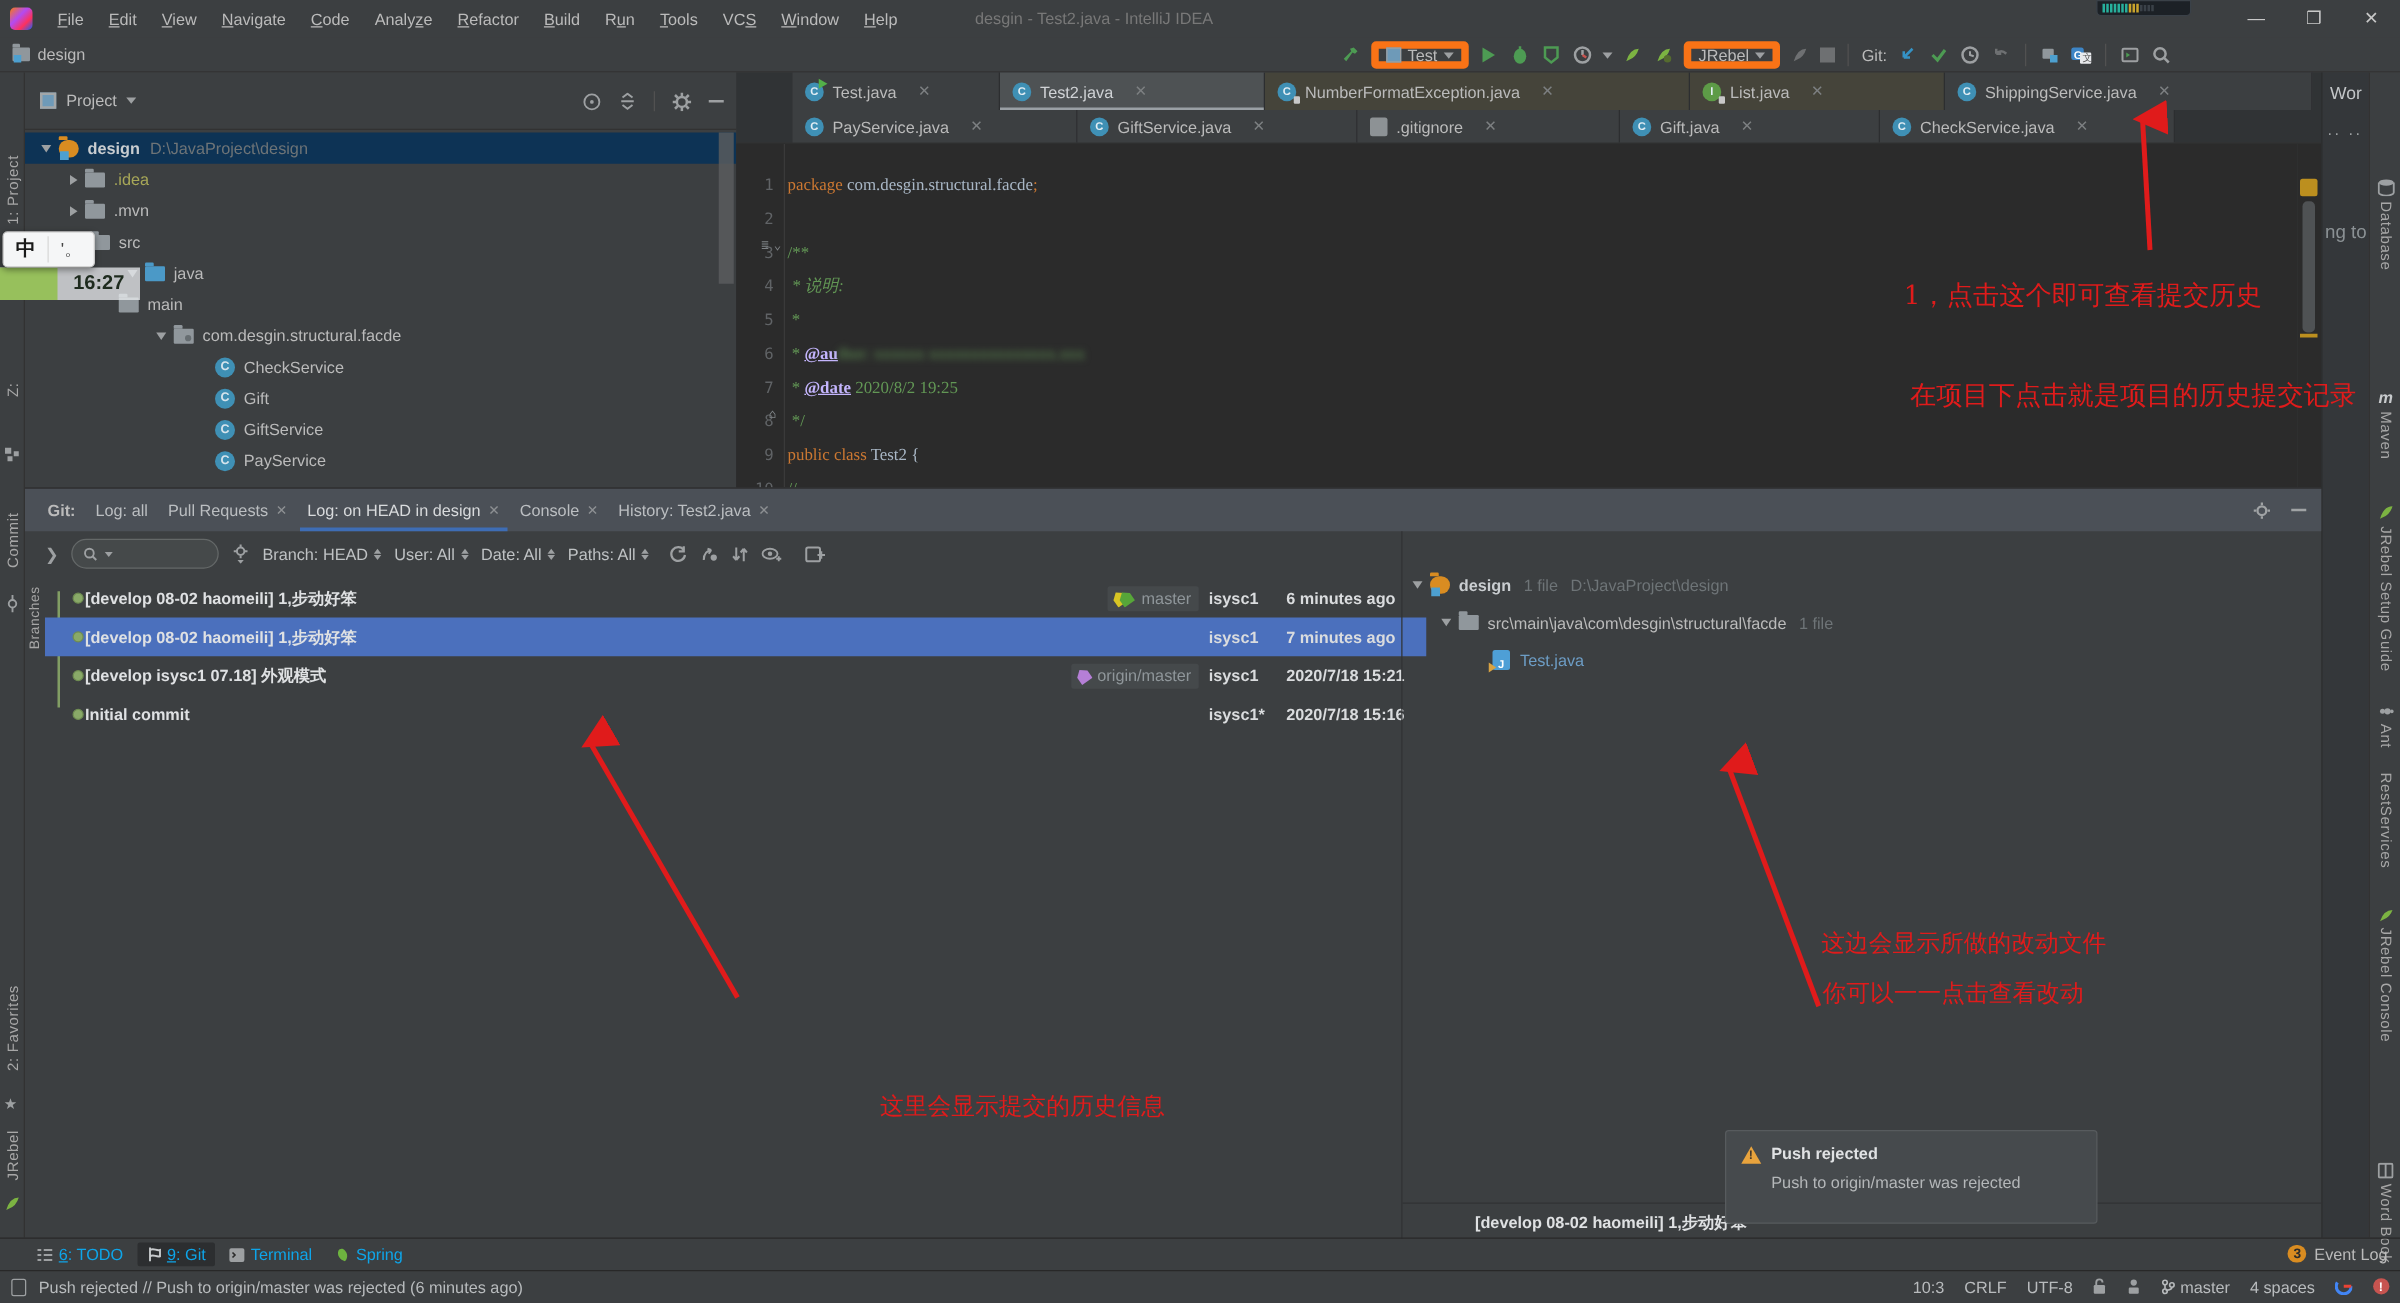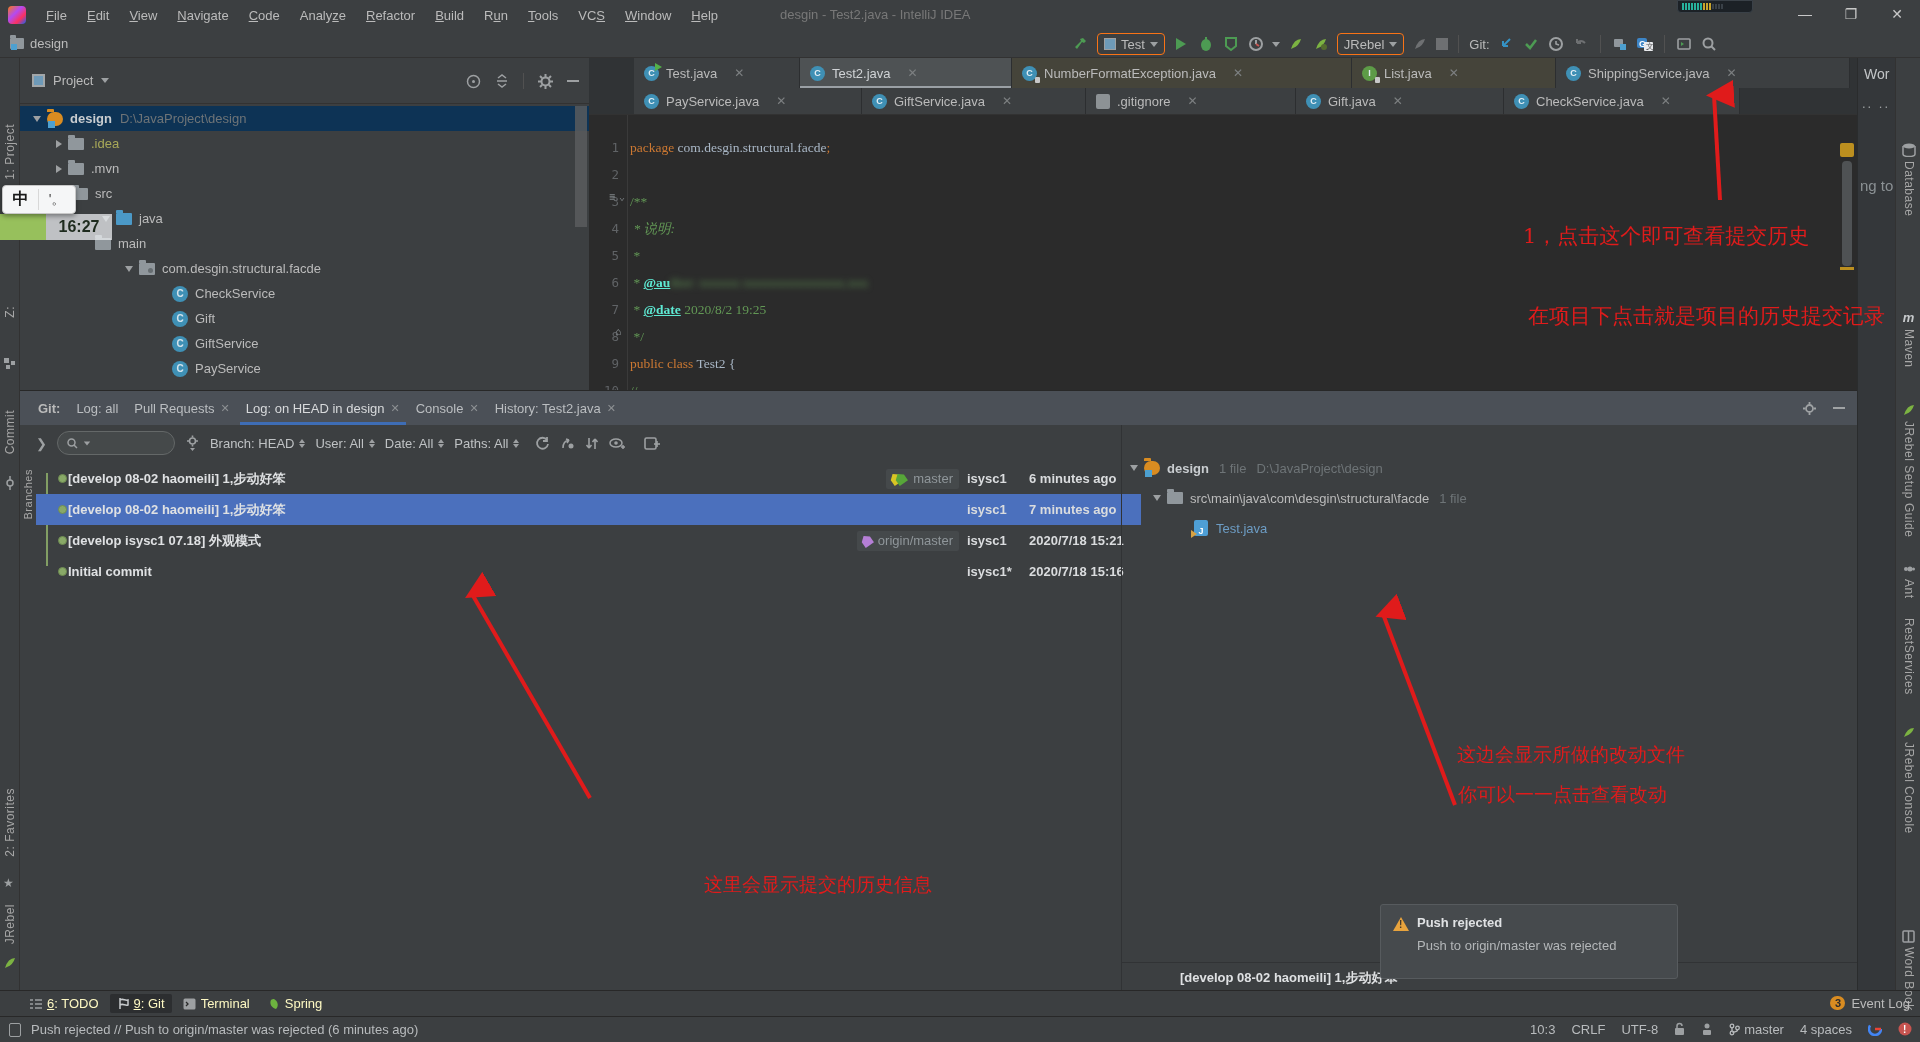--- a/index.html
+++ b/index.html
@@ -22,21 +22,21 @@
   #winbtns { right:0; top:0; height:30px; display:flex; }
   #winbtns div { width:46px; text-align:center; line-height:28px; color:#c8c8c8; font-size:14px; }
 
   #toolbar { left:0; top:30px; width:1920px; height:28px; border-bottom:1px solid #323232; display:flex; align-items:center; }
   .crumbfolder { width:14px; height:11px; background:#90979c; border-radius:1px; position:relative; margin:0 6px 0 10px;}
   .crumbfolder:before { content:""; position:absolute; left:0; top:-3px; width:6px; height:3px; background:#90979c; border-radius:1px 1px 0 0;}
   .crumbfolder:after { content:""; position:absolute; left:1px; bottom:-1px; width:6px; height:6px; background:#4da0d0;}
   #tb-right { position:absolute; left:1072px; top:30px; height:28px; display:flex; align-items:center; gap:7px; }
   .tbicon { width:18px; height:18px; display:flex; align-items:center; justify-content:center; }
   .tbsep { width:1px; height:18px; background:#515151; margin:0 3px; }
-  .combo { height:22px; border:1px solid #f97316; border-radius:4px; display:flex; align-items:center; padding:0 6px; gap:5px; color:#bbb; }
+  .combo { height:22px; border:6px solid #f97316; border-radius:4px; display:flex; align-items:center; padding:0 6px; gap:5px; color:#bbb; }
   .cdown { width:0; height:0; border-left:4px solid transparent; border-right:4px solid transparent; border-top:5px solid #9da0a2; }
   .runarrow { width:0; height:0; border-top:6px solid transparent; border-bottom:6px solid transparent; border-left:10px solid #4d9b53; }
   .grayblock { width:12px; height:12px; background:#6e7072; }
 
   
   #leftstripe { left:0; top:58px; width:20px; height:932px; background:#3c3f41; border-right:1px solid #323232; }
   .vtextL { writing-mode:vertical-rl; transform:rotate(180deg); color:#a7a7a7; font-size:12px; letter-spacing:0.5px;}
   .vtextR { writing-mode:vertical-rl; color:#a7a7a7; font-size:12px; letter-spacing:0.5px;}
 
   
@@ -76,21 +76,21 @@
 
   
   #code { left:589px; top:115px; width:1249px; height:275px; background:#2b2b2b; overflow:hidden;
     font-family:"DejaVu Sans Mono", monospace; font-size:13.5px; }
   #gutter { position:absolute; left:0; top:0; width:39px; height:100%; background:#2b2b2b; border-right:1px solid #3a3a3a; }
   .codeline { position:absolute; left:41px; white-space:pre; height:27px; line-height:27px; color:#a9b7c6;font-family:Liberation Serif, serif;}
   .lnum { position:absolute; width:30px; text-align:right; color:#606366; height:27px; line-height:27px; font-size:12.5px;}
   .kw { color:#cc7832; }
   .doc { color:#629755; }
   .doci { color:#629755; font-style:italic; }
-  .doctag { color:#5eead4; font-weight:bold; text-decoration:underline;text-align:right; }
+  .doctag { color:#c4b5fd; font-weight:bold; text-decoration:underline;text-align:right; }
   .blur { filter:blur(3px); color:#629755; }
   .gicon { position:absolute; color:#7f8487; font-size:10px; }
 
   #scrollcol { left:1838px; top:115px; width:19px; height:275px; background:#2b2b2b; }
   #scrollwarn { position:absolute; left:2px; top:28px; width:14px; height:14px; background:#bc8f1f; border-radius:2px;}
   #scrollthumb { position:absolute; left:4px; top:46px; width:10px; height:105px; background:#4f5254; border-radius:4px;}
   #scrolltick { position:absolute; left:2px; top:152px; width:14px; height:3px; background:#bc8f1f; }
 
   
   #worpanel { left:1857px; top:58px; width:38px; height:932px; background:#34373a; border-left:1px solid #2a2c2d; overflow:hidden; }
@@ -143,21 +143,21 @@
 
   
   #notif { position:absolute; left:1360px; top:513px; width:298px; height:75px; background:#464a4d; border:1px solid #575b5e; border-radius:3px; padding:10px 12px; }
   #notif .ntitle { color:#e0e2e4; font-weight:bold; margin-left:24px; }
   #notif .nbody { color:#b4b7b9; margin-left:24px; margin-top:8px; }
   .warnicon { position:absolute; left:12px; top:12px; width:0; height:0; border-left:8px solid transparent; border-right:8px solid transparent; border-bottom:14px solid #e8a33d; }
   .warnicon:after { content:"!"; position:absolute; left:-2px; top:2px; color:#46392a; font-size:10px; font-weight:bold;}
 
   
   #toolwinbar { left:0; top:990px; width:1920px; height:26px; border-top:1px solid #282828; display:flex; align-items:center; gap:4px; padding-left:22px;}
-  .twitem { display:flex; align-items:center; gap:5px; padding:2px 7px; color:#fef9c3; }
+  .twitem { display:flex; align-items:center; gap:5px; padding:2px 7px; color:#0ea5e9; }
   .twitem.sel { background:#2c2e30; border-radius:2px; }
   .twitem u { text-decoration:underline; }
   #eventlog { position:absolute; right:10px; top:990px; height:26px; display:flex; align-items:center; gap:6px; }
   .badge { background:#d98c21; color:#2b2b2b; border-radius:7px; min-width:15px; height:14px; font-size:11px; font-weight:bold; display:flex; align-items:center; justify-content:center; padding:0 3px;}
 
   #statusbar { left:0; top:1016px; width:1920px; height:26px; border-top:1px solid #282828; display:flex; align-items:center; color:#b8bbbd; }
   #statusbar .sicon { width:12px; height:14px; border:1px solid #9da0a2; border-radius:2px; margin:0 10px 0 9px;}
   #statusright { position:absolute; right:8px; top:1016px; height:26px; display:flex; align-items:center; gap:16px; color:#b8bbbd;}
 
   

